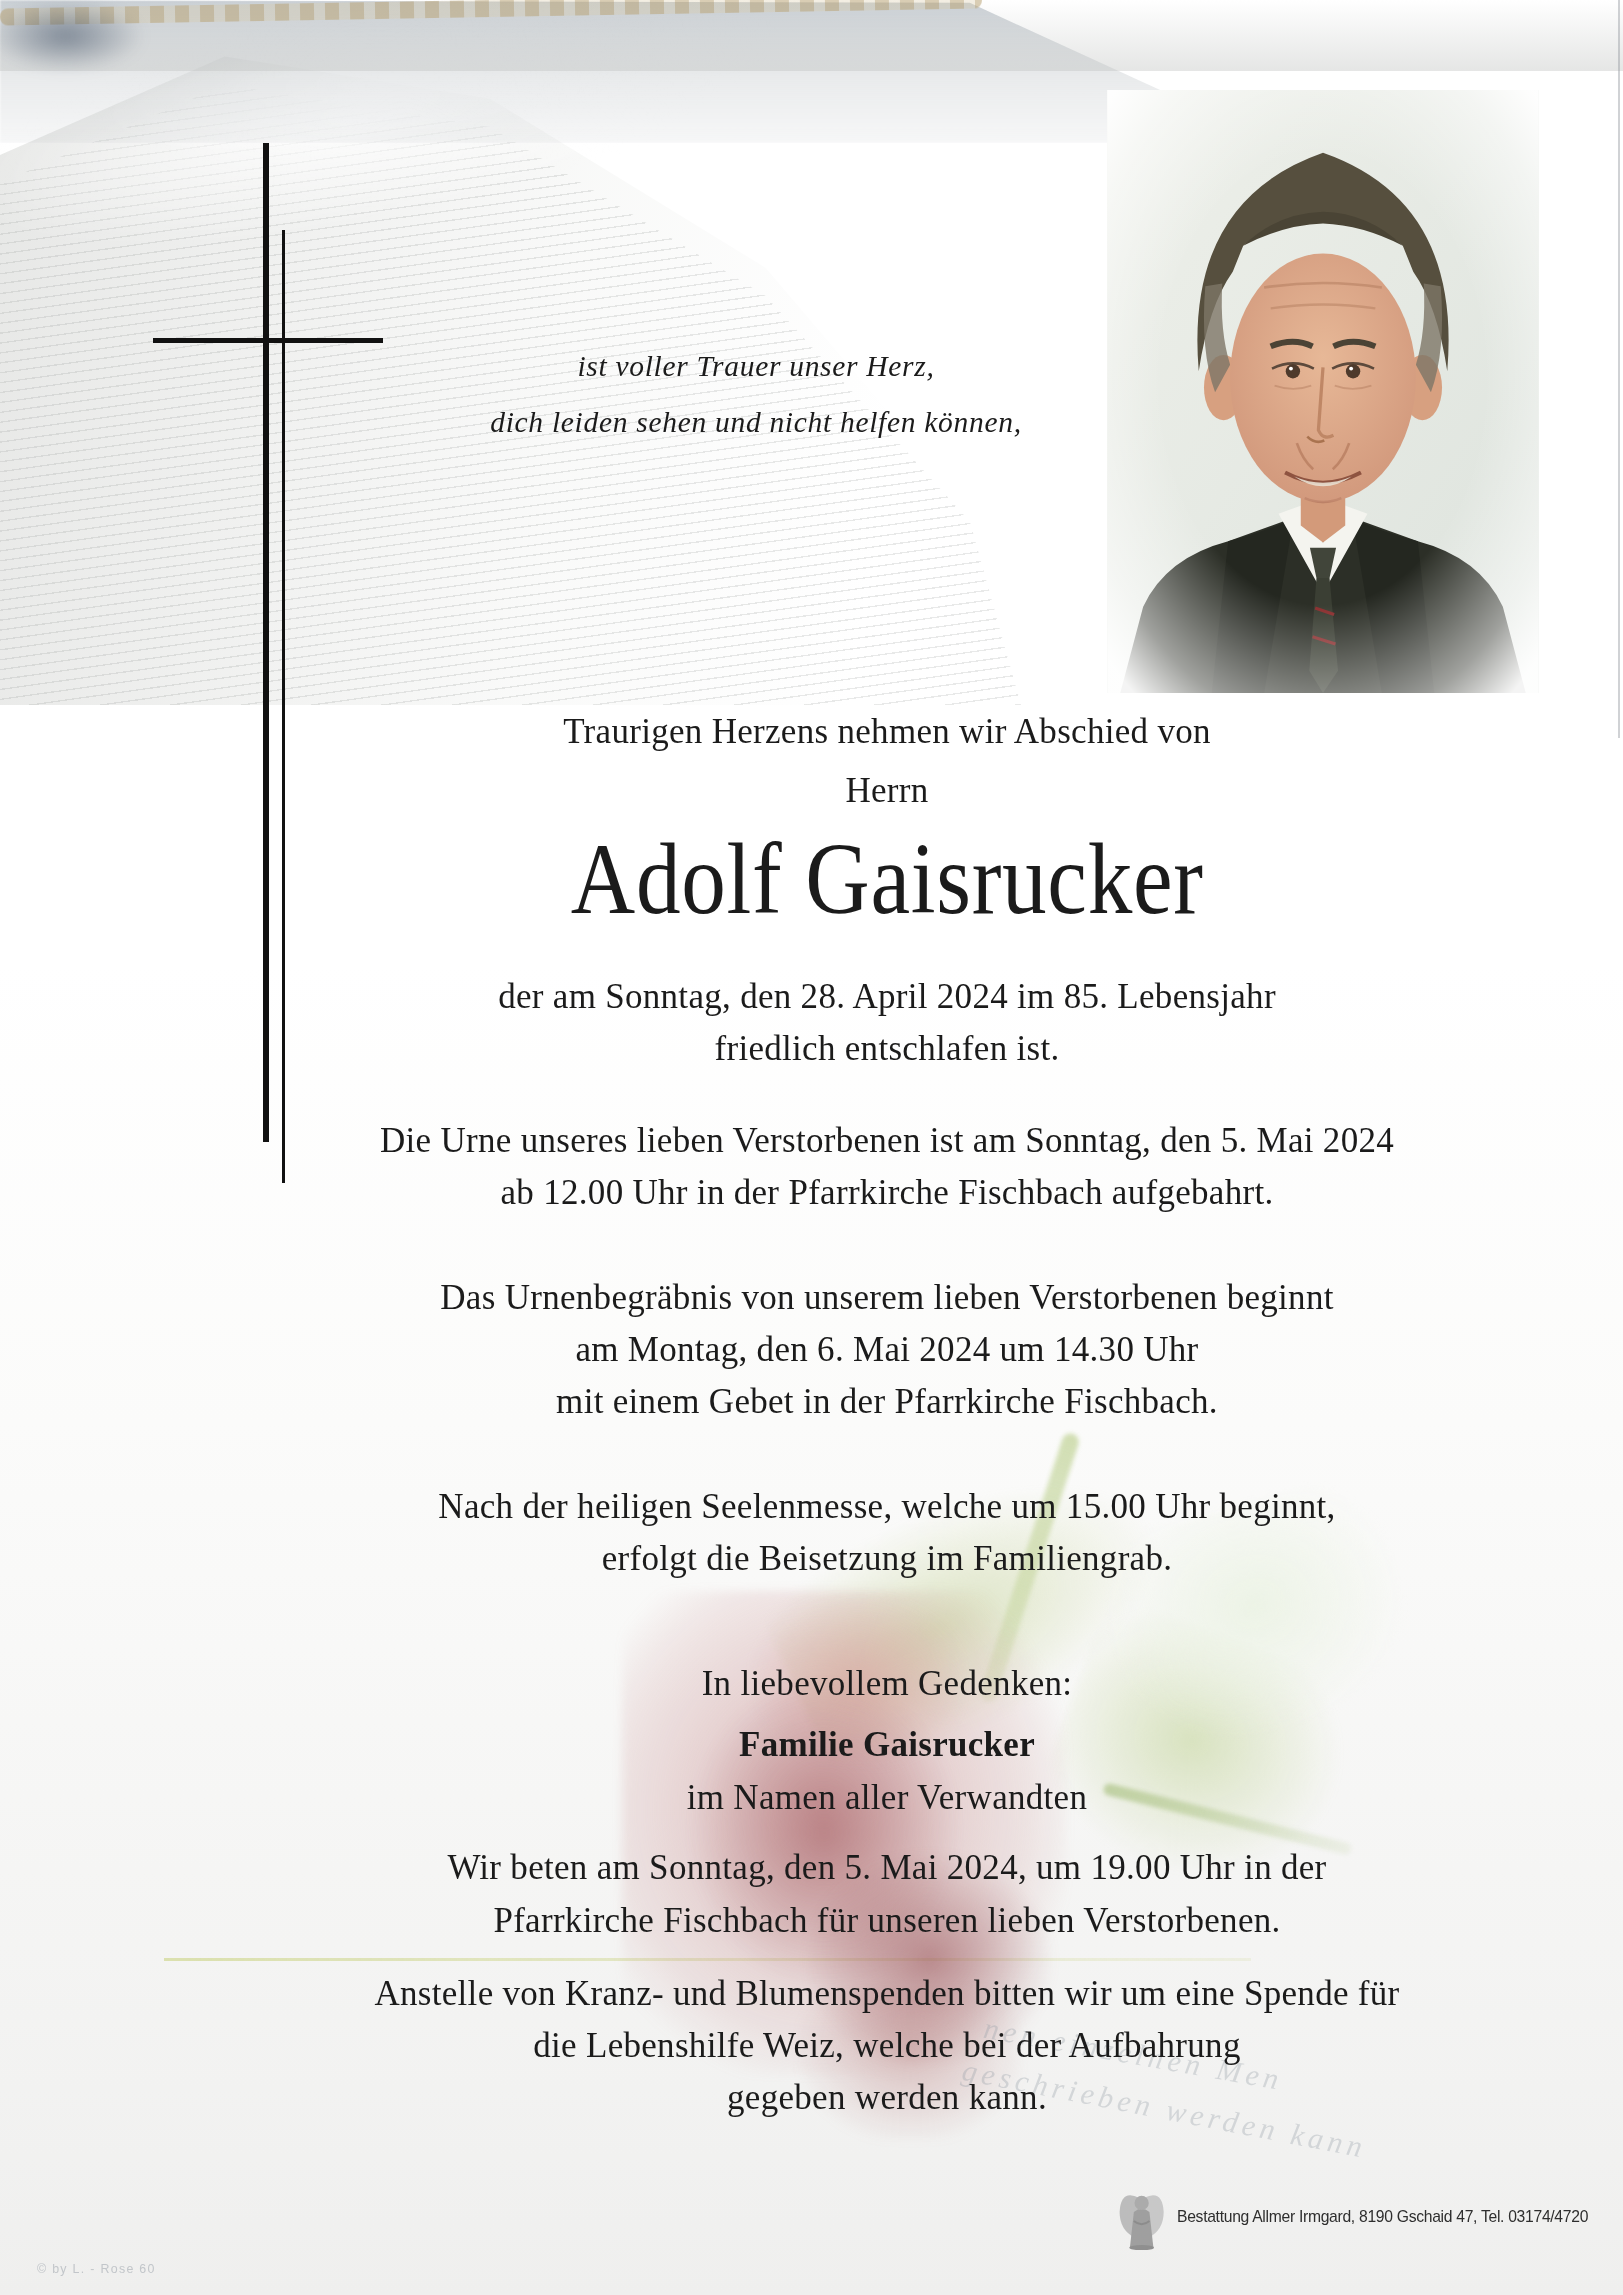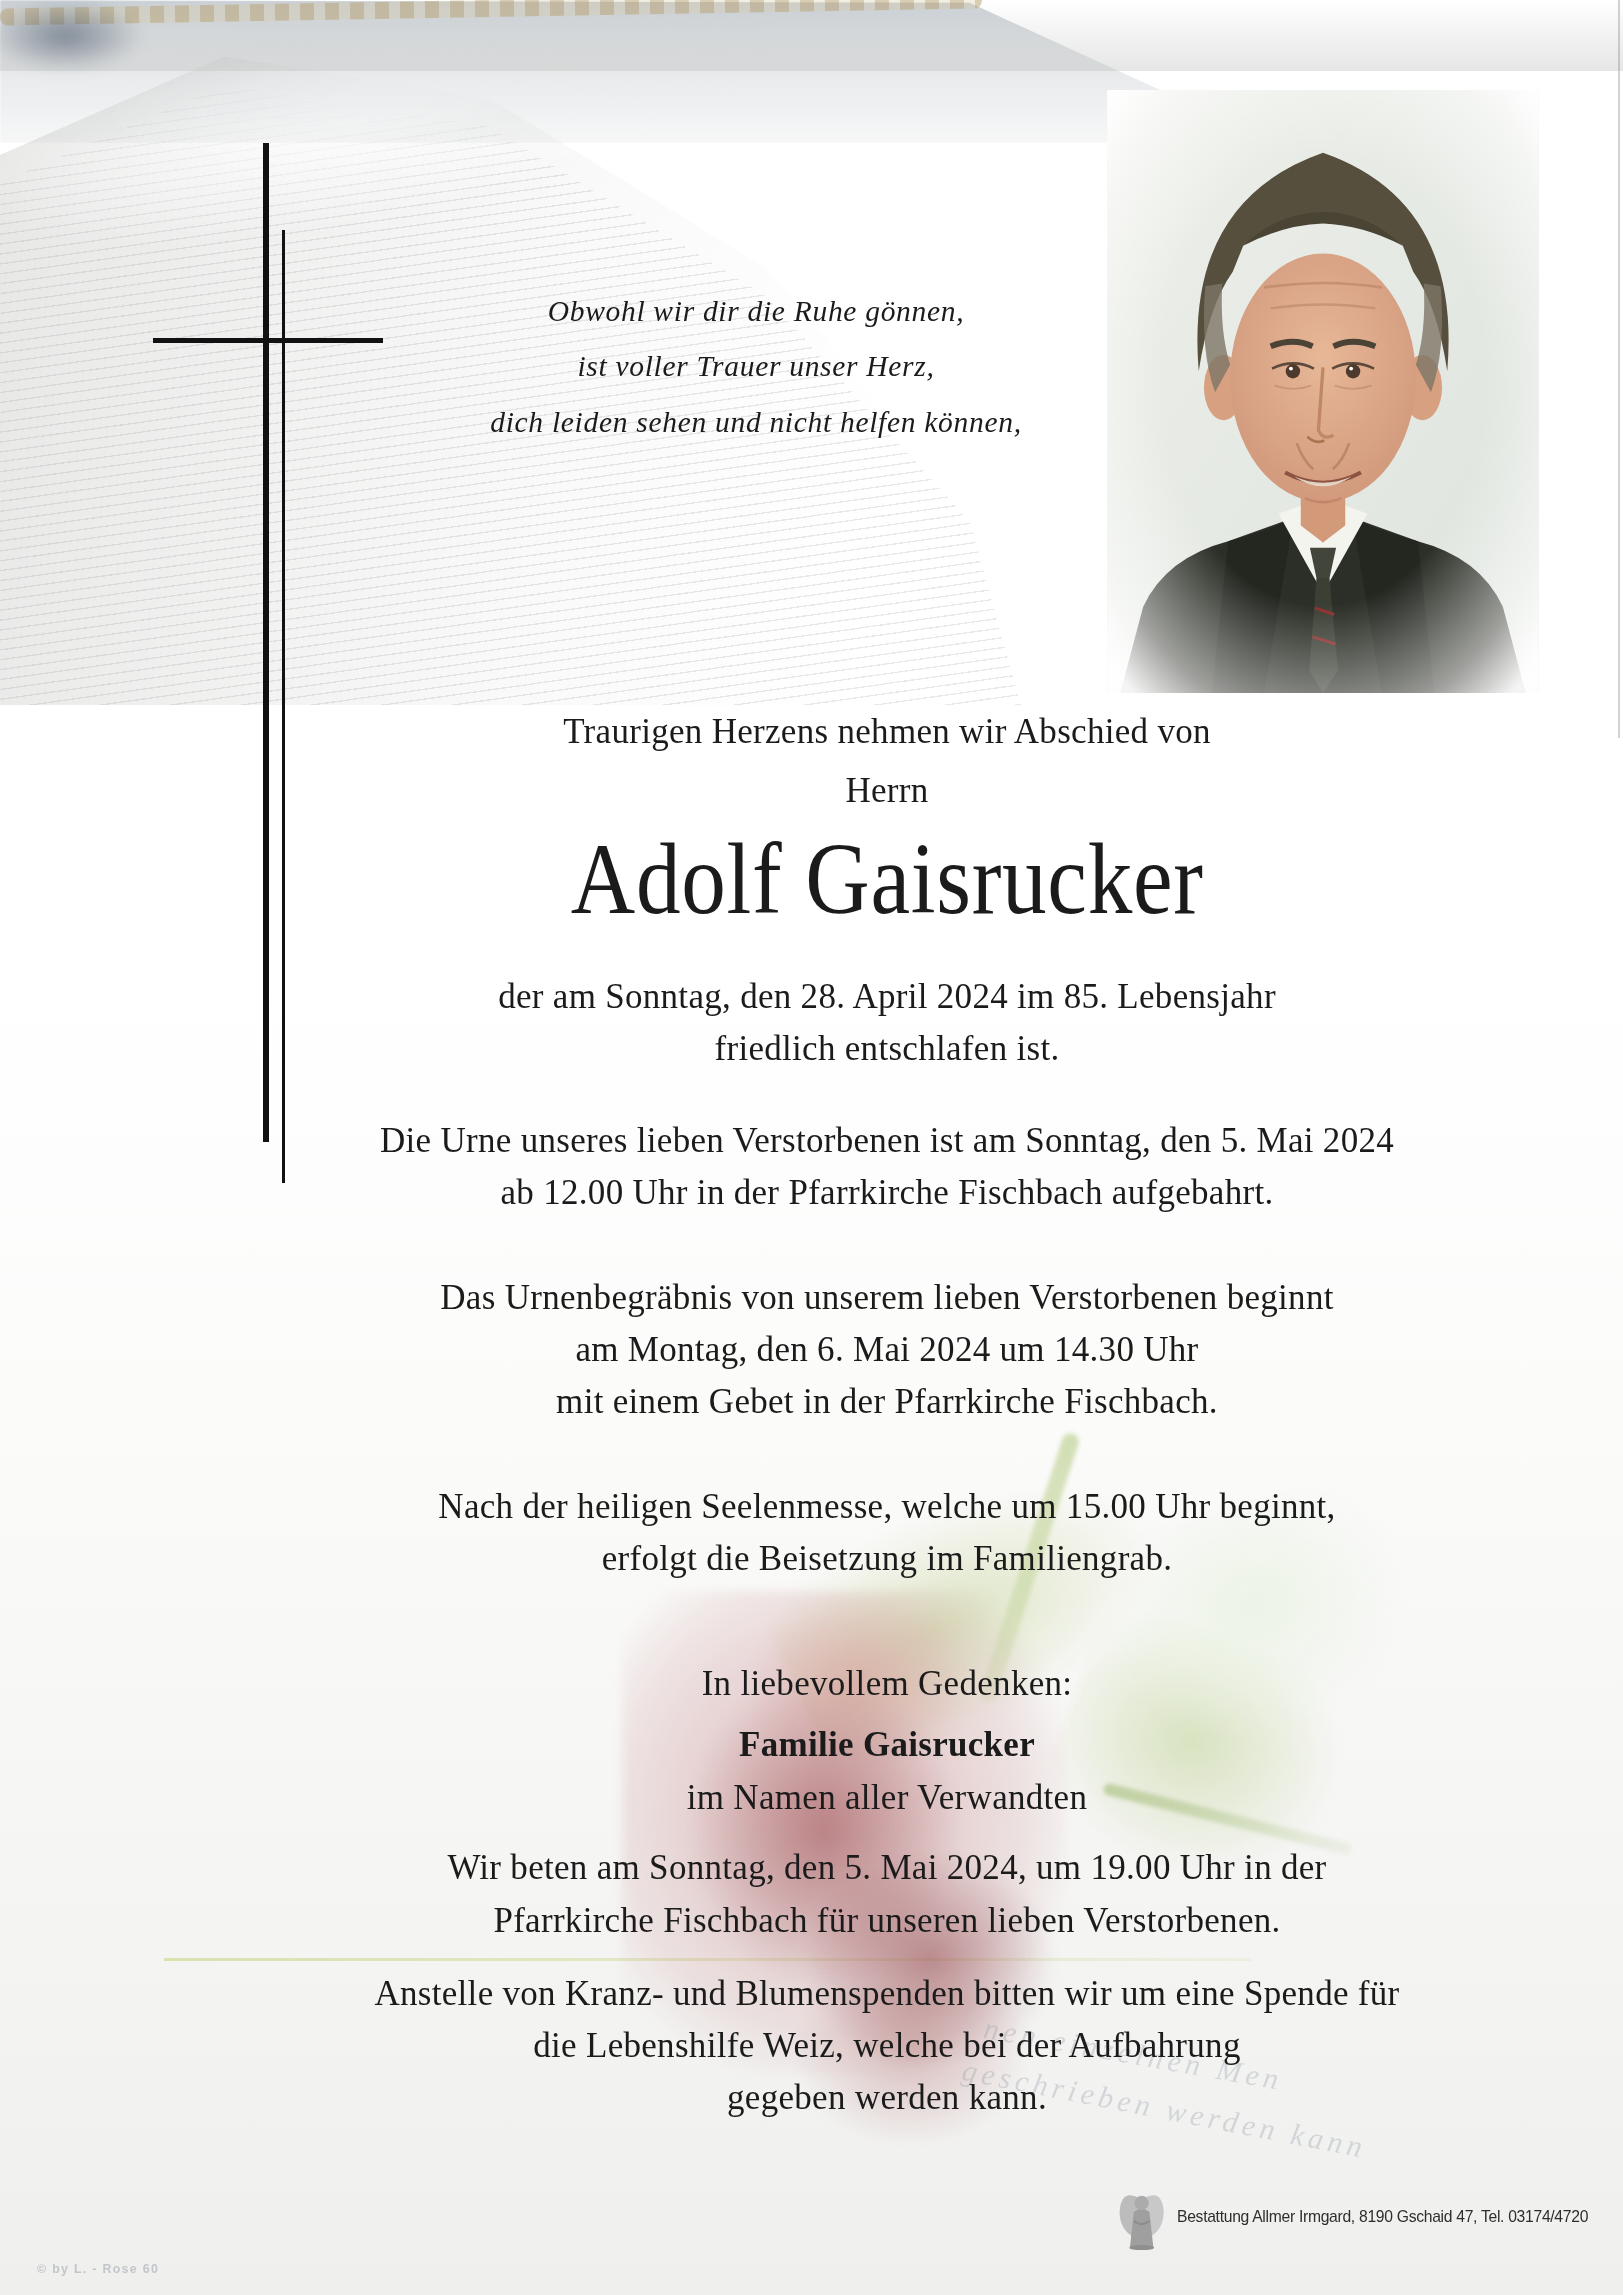--- a/index.html
+++ b/index.html
@@ -55,21 +55,21 @@
     background:radial-gradient(ellipse at 50% 50%,rgba(138,58,64,.5),rgba(138,58,64,0) 72%);}
   .bloom-light{left:753px;top:1597px;width:209px;height:170px;
     background:radial-gradient(ellipse at 50% 50%,rgba(216,162,156,.55),rgba(216,162,156,0) 75%);}
   .bloom-tail{left:799px;top:1990px;width:223px;height:151px;
     background:radial-gradient(ellipse at 50% 40%,rgba(172,102,102,.38),rgba(172,102,102,0) 75%);}
   .ghost{z-index:2;font-style:italic;color:rgba(146,154,165,.32);letter-spacing:4.6px;
     font-size:30px;white-space:nowrap;}
   .ghost1{left:982px;top:2037px;transform:rotate(10deg);}
   .ghost2{left:959px;top:2092px;transform:rotate(11deg);}
   .watermark{left:37px;top:2262px;z-index:4;font-family:"Liberation Sans",sans-serif;
-    font-size:12.4px;color:#c2c6ca;letter-spacing:1.3px;font-weight:bold;}
+    font-size:12.4px;color:#c2c6ca;letter-spacing:1.3px;}
   
   .cross-v-thick{left:263px;top:143px;width:5.9px;height:999px;background:#111;z-index:5;}
   .cross-v-thin{left:282px;top:230px;width:2.6px;height:953px;background:#111;z-index:5;}
   .cross-h{left:153px;top:338px;width:230px;height:5.2px;background:#111;z-index:5;}
   
   .portrait{left:1107px;top:90px;width:432px;height:603px;z-index:5;}
   
   .pline{left:216px;width:1080px;text-align:center;z-index:6;font-style:italic;font-size:29.5px;
     letter-spacing:0.7px;}
   .bline{left:108px;width:1558px;text-align:center;z-index:6;font-size:35px;letter-spacing:0.3px;}
@@ -166,21 +166,20 @@
       <path d="M306 530 Q318 542 332 536" stroke="#a9734f" stroke-width="4" fill="none"></path>
       <path d="M290 540 Q299 566 315 580" stroke="rgba(170,110,80,.55)" stroke-width="4" fill="none"></path>
       <path d="M370 540 Q361 566 345 580" stroke="rgba(170,110,80,.55)" stroke-width="4" fill="none"></path>
       <path d="M272 585 Q330 616 388 585" stroke="#8e5340" stroke-width="6" fill="none"></path>
       <path d="M286 591 Q330 610 374 591 Q330 621 286 591 Z" fill="#e9e0d2" opacity=".9"></path>
       <path d="M302 624 Q330 636 358 624" stroke="rgba(180,120,95,.5)" stroke-width="4" fill="none"></path>
       <rect x="0" y="0" width="660" height="922" fill="url(#vig)"></rect>
     </svg>
   </div>
 
-  <div class="abs pline" style="top:295px">Obwohl wir dir die Ruhe gönnen,</div>
   <div class="abs pline" style="top:406px">dich leiden sehen und nicht helfen können,</div>
   <div class="abs pline" style="top:350px">ist voller Trauer unser Herz,</div>
 
   <div class="abs bline" style="top:712px">Traurigen Herzens nehmen wir Abschied von</div>
   <div class="abs bline" style="top:771px">Herrn</div>
   <div class="abs name" style="top:826px"><span>Adolf Gaisrucker</span></div>
 
   <div class="abs bline" style="top:977px">der am Sonntag, den 28. April 2024 im 85. Lebensjahr</div>
   <div class="abs bline" style="top:1029px">friedlich entschlafen ist.</div>
 

